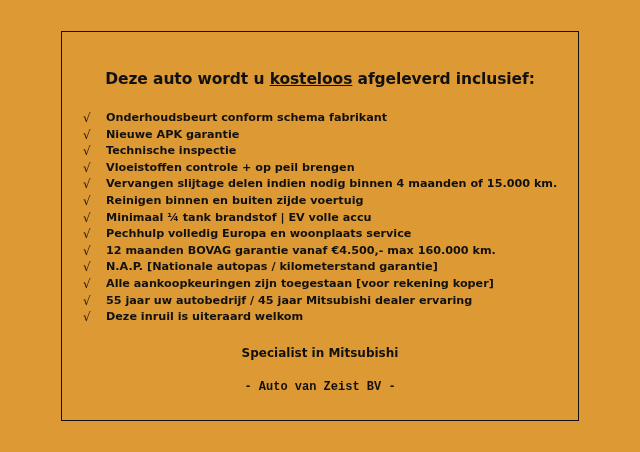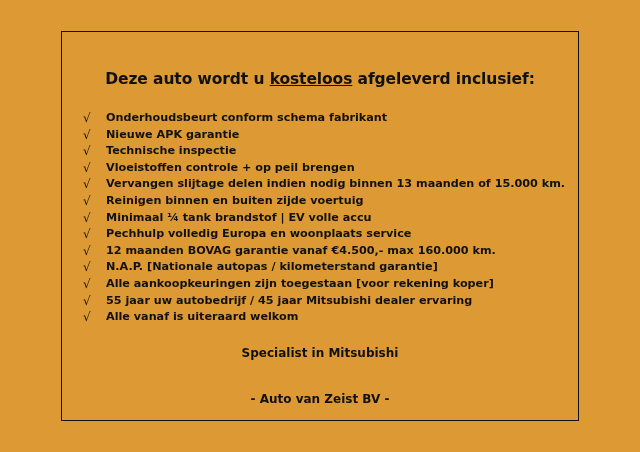--- a/index.html
+++ b/index.html
@@ -75,21 +75,22 @@
   .footer {
     margin-top: 20px;
     text-align: center;
     color: #111111;
   }
   .footer div {
     font-size: 12px;
     font-weight: bold;
   }
   .footer .line2 {
-    margin-top: 32px;
+    margin-top: 20px;
+    font-family: Liberation Mono, monospace;
   }
   .footer .line3 {
     margin-top: 20px;
   }
 </style>
 </head>
 <body>
 
 <div class="page">
   <div class="frame"></div>
@@ -111,21 +112,21 @@
       <li>
         <span class="check">√</span>
         <span class="item-text">Technische inspectie</span>
       </li>
       <li>
         <span class="check">√</span>
         <span class="item-text">Vloeistoffen controle + op peil brengen</span>
       </li>
       <li>
         <span class="check">√</span>
-        <span class="item-text">Vervangen slijtage delen indien nodig binnen 13 maanden of 15.000 km.</span>
+        <span class="item-text">Vervangen slijtage delen indien nodig binnen 4 maanden of 15.000 km.</span>
       </li>
       <li>
         <span class="check">√</span>
         <span class="item-text">Reinigen binnen en buiten zijde voertuig</span>
       </li>
       <li>
         <span class="check">√</span>
         <span class="item-text">Minimaal ¼ tank brandstof | EV volle accu</span>
       </li>
       <li>
@@ -143,21 +144,21 @@
       <li>
         <span class="check">√</span>
         <span class="item-text">Alle aankoopkeuringen zijn toegestaan [voor rekening koper]</span>
       </li>
       <li>
         <span class="check">√</span>
         <span class="item-text">55 jaar uw autobedrijf / 45 jaar Mitsubishi dealer ervaring</span>
       </li>
       <li>
         <span class="check">√</span>
-        <span class="item-text">Alle vanaf is uiteraard welkom</span>
+        <span class="item-text">Deze inruil is uiteraard welkom</span>
       </li>
     </ul>
 
     <div class="footer">
       <div class="line1">Specialist in Mitsubishi</div>
       <div class="line2">- Auto van Zeist BV -</div>
     </div>
 
   </div>
 </div>

